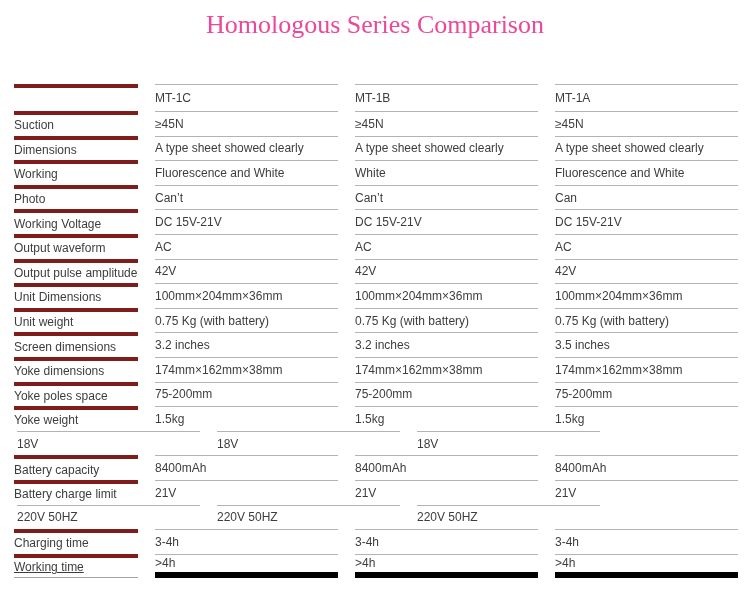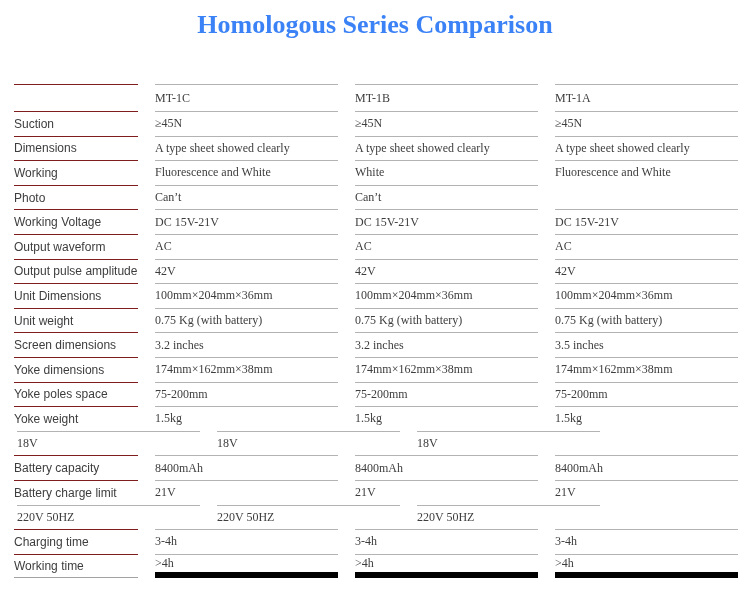--- a/index.html
+++ b/index.html
@@ -17,24 +17,24 @@
     height: 615px;
     background: #ffffff;
   }
   .title {
     position: absolute;
     top: 10px;
     left: 0;
     width: 750px;
     text-align: center;
     font-family: "Liberation Serif", "DejaVu Serif", serif;
-    font-weight: bold;
+    font-weight: normal;
     font-size: 26px;
     letter-spacing: 0px;
-    color: #3b82f6;
+    color: #ec4899;
     margin: 0;
   }
   .table {
     position: absolute;
     top: 84px;
     left: 0;
     width: 750px;
   }
   .row {
     display: flex;
@@ -50,31 +50,31 @@
     align-items: center;
     font-size: 12px;
     color: #3d3d3d;
     white-space: nowrap;
     overflow: hidden;
     box-sizing: border-box;
   }
   .cell.label {
     margin-left: 14px;
     width: 124px;
-    border-top: 1px solid #7f1d1d;
+    border-top: 4px solid #7f1d1d;
     text-align: right;
   }
   .cell.value {
     margin-left: 17px;
     width: 183px;
     border-top: 1px solid #b3b3b3;
-    font-family: Liberation Serif, serif;
   }
   .row:last-child .cell.label {
     border-bottom: 1px solid #a2a2a2;
+    text-decoration: underline;
   }
   .row:last-child .cell.value {
     border-bottom: 6px solid #000000;
   }
 </style>
 </head>
 <body>
 
 <div class="page">
   <h1 class="title">Homologous Series Comparison</h1>
@@ -104,20 +104,21 @@
     <div class="cell label">Working</div>
     <div class="cell value">Fluorescence and White</div>
     <div class="cell value">White</div>
     <div class="cell value">Fluorescence and White</div>
   </div>
 
   <div class="row">
     <div class="cell label">Photo</div>
     <div class="cell value">Can’t</div>
     <div class="cell value">Can’t</div>
+    <div class="cell value">Can</div>
   </div>
 
   <div class="row">
     <div class="cell label">Working Voltage</div>
     <div class="cell value">DC 15V-21V</div>
     <div class="cell value">DC 15V-21V</div>
     <div class="cell value">DC 15V-21V</div>
   </div>
 
   <div class="row">

